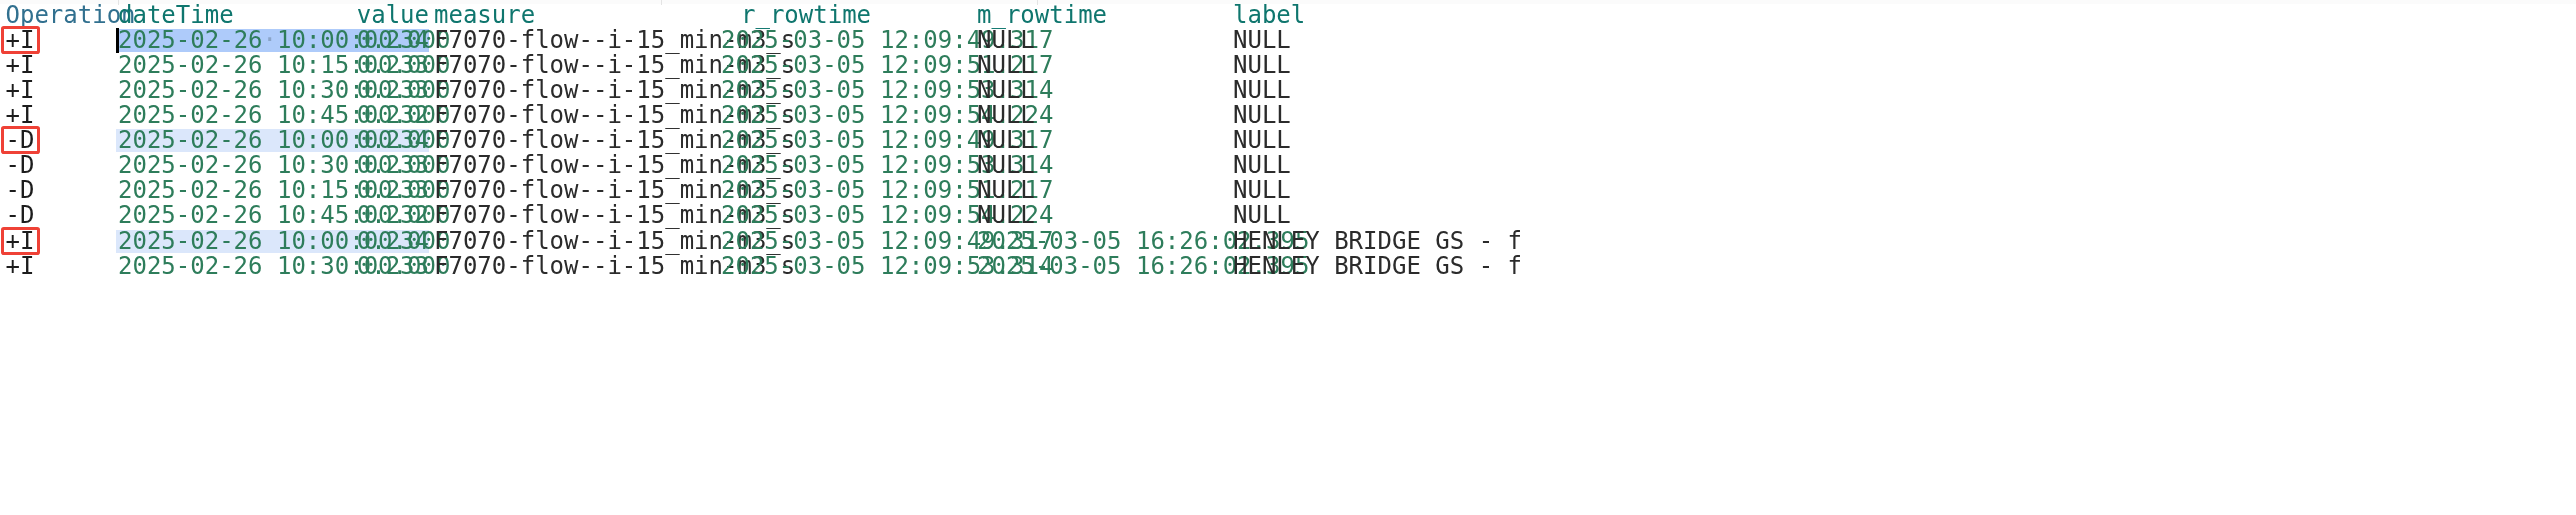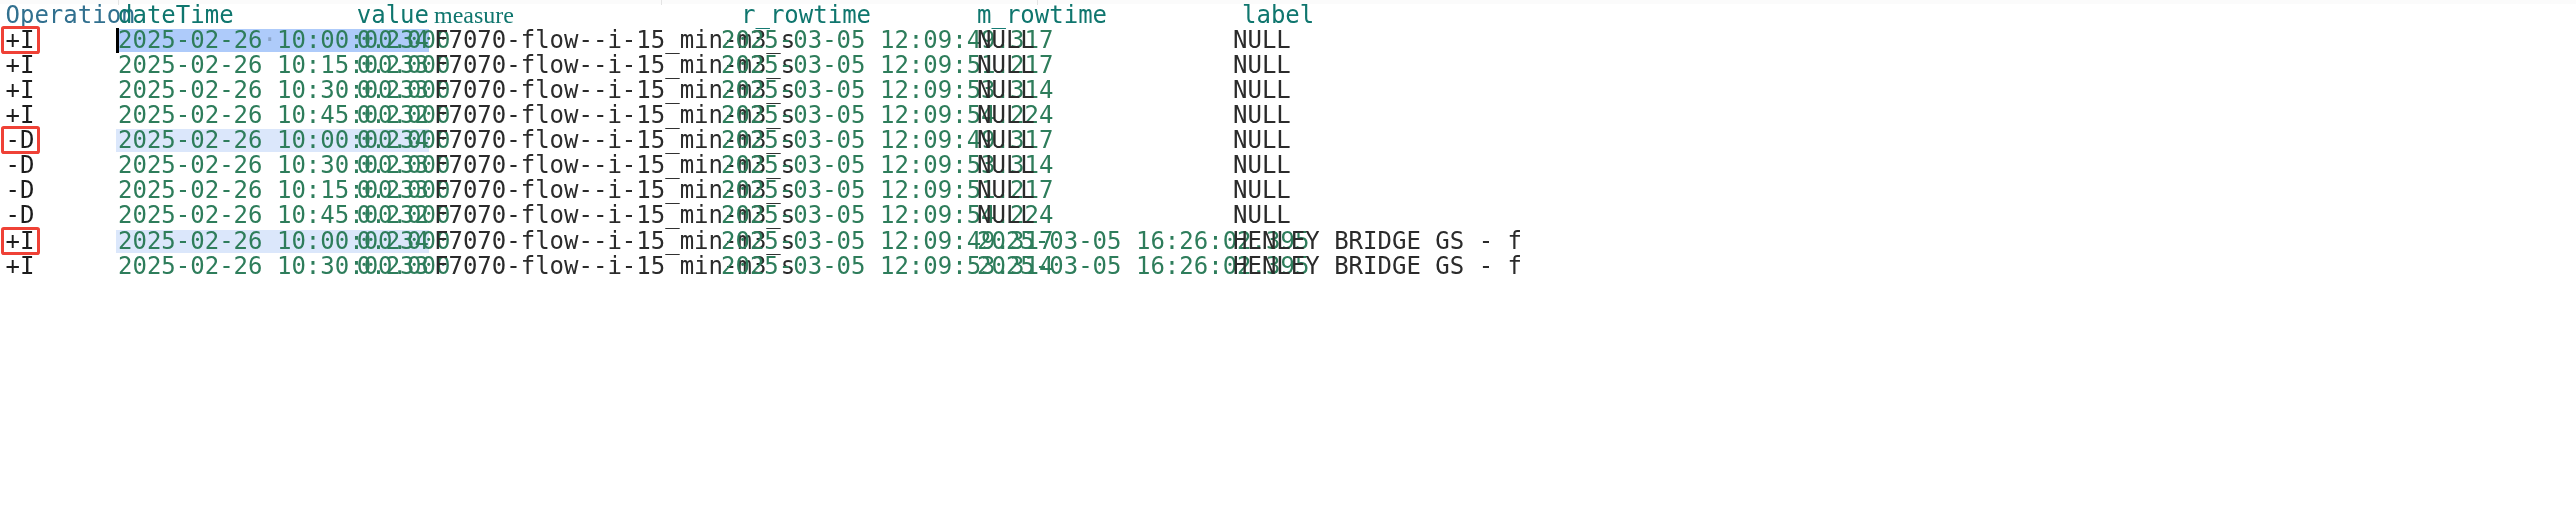--- a/index.html
+++ b/index.html
@@ -71,24 +71,24 @@
   .c-val     { left: 313px;  width: 116px; text-align: right; }
   .c-meas    { left: 434px;  }
   .c-rrt     { left: 721px;  }
   .c-mrt     { left: 977px; }
   .c-label   { left: 1233px; }
 
   
   .h-op    { left: 5.5px;   color: #31708f; }
   .h-dt    { left: 118px; }
   .h-val   { left: 313px; width: 116px; text-align: right; }
-  .h-meas  { left: 434px; font-family: Liberation Serif, serif; }
+  .h-meas  { left: 434px; }
   .h-rrt   { left: 741px; }
   .h-mrt   { left: 977px; }
-  .h-label { left: 1233px; margin-left: 9px; }
+  .h-label { left: 1233px; }
 
   .hdr-text { color: #0f766e; }
   .hdr-op   { color: #31708f; }
 
   .v-string  { color: #2e7d5b; }   
   .v-plain   { color: #2b2b2b; }   
   .v-op      { color: #1c1c1c; }
 
   
   .sel-strong {

